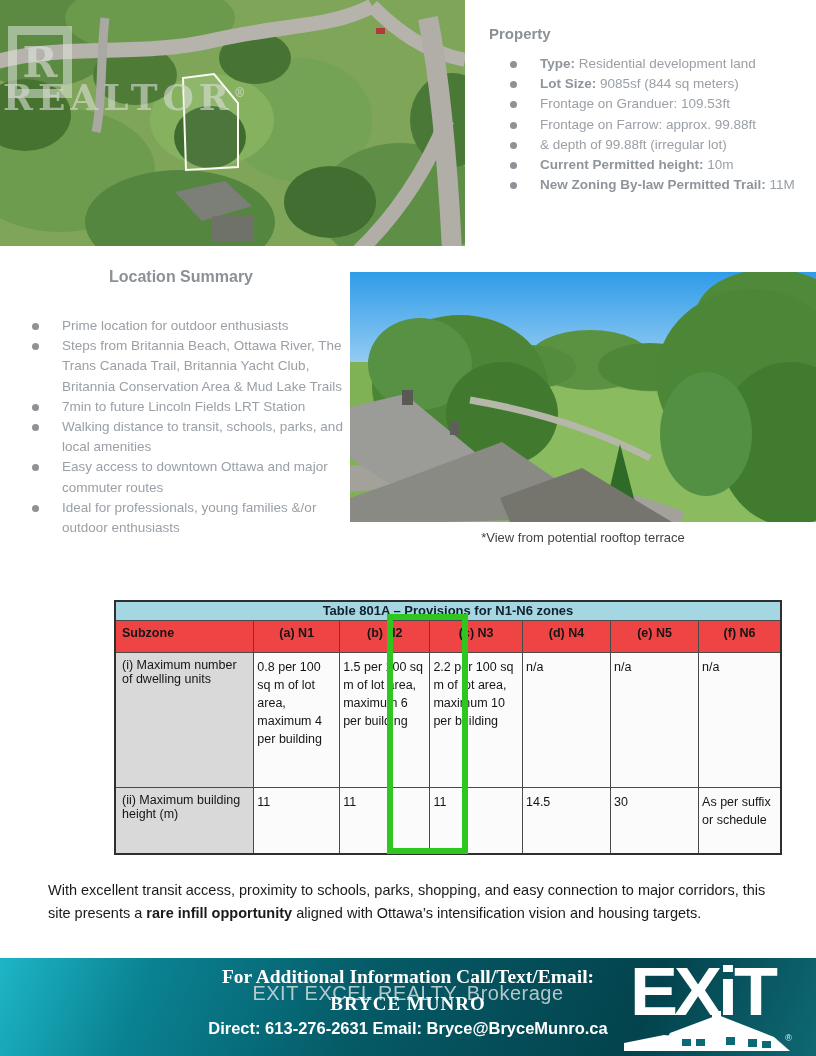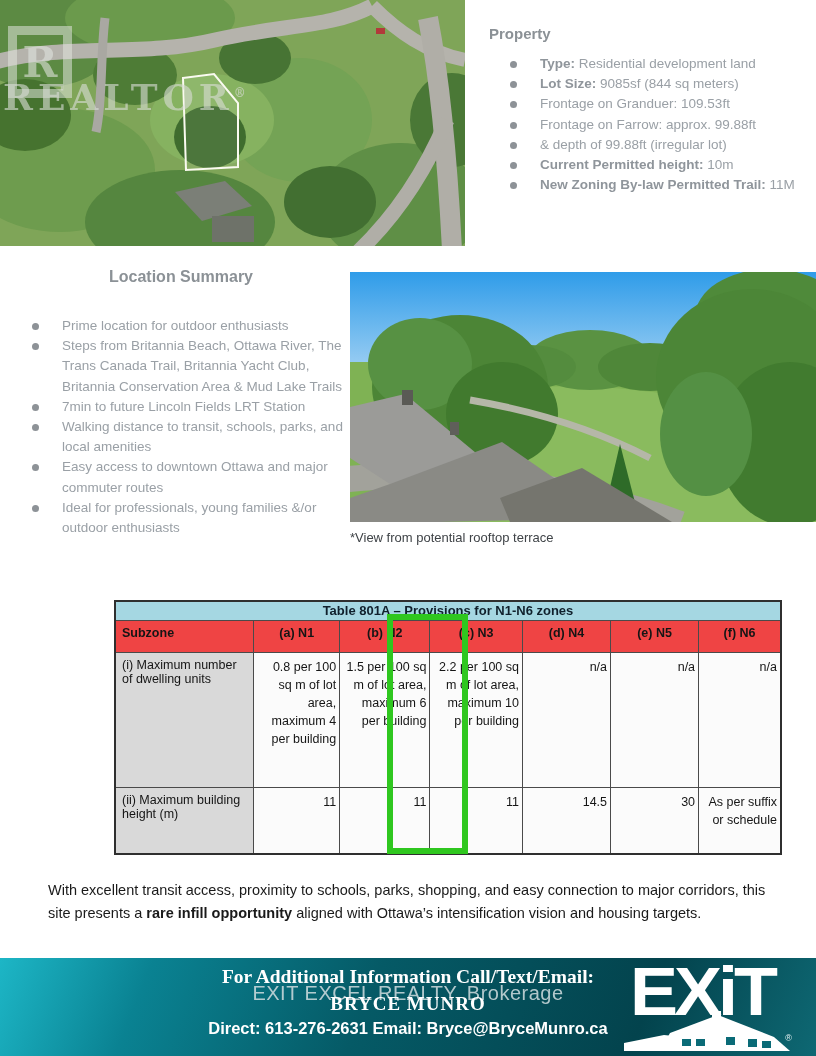--- a/index.html
+++ b/index.html
@@ -39,34 +39,34 @@
   .property .dot { margin-left:21px; }
   .property .txt { margin-left:23px; width:262px; }
 
   .location { position:absolute; left:10px; top:268px; width:342px; }
   .location .section-heading { font-size:16px; margin-bottom:30px;text-align:center; }
   .location .dot { margin-left:22px; }
   .location .txt { margin-left:23px; width:288px; }
 
   
   .rooftop { position:absolute; left:350px; top:272px; width:466px; height:250px; overflow:hidden; }
-  .caption { position:absolute; left:350px; top:530px; width:466px; text-align:left;
+  .caption { position:absolute; left:350px; top:530px; width:466px; text-align:center;
              font-size:13px; color:#3f4347; }
 
   
   .table-wrap { position:absolute; left:114px; top:600px; width:590px; }
   table.zoning { border-collapse:collapse; width:668px; font-size:12.5px; color:#151515;
                  border:2px solid #2f2f2f; }
   table.zoning td, table.zoning th { border:1px solid #4a4a4a; vertical-align:top; }
   .t-title { background:#a5d7e2; text-align:center; font-weight:bold; font-size:13px;
              color:#10202c; padding:1px 0 2px; border-bottom:2px solid #2f2f2f; }
   table.zoning th { background:#ef4444; font-weight:bold; text-align:center; padding:5px 2px 12px; }
   table.zoning th.subzone-h { text-align:left; padding-left:6px; }
   td.label-cell { background:#d9d9d9; text-align:left; padding:5px 6px; }
-  td.data-cell { background:#fbfbfb; text-align:right; padding:5px 3px; line-height:18px; }
+  td.data-cell { background:#fbfbfb; text-align:left; padding:5px 3px; line-height:18px; }
   tr.row-i td { height:135px; }
   tr.row-ii td { height:66px; }
   .highlight-box { position:absolute; left:387px; top:614px; width:81px; height:240px;
                    border:6px solid #2fc71f; pointer-events:none; }
 
   
   .closing { position:absolute; left:48px; top:879px; width:730px;
              font-size:14.5px; line-height:22.5px; color:#1a1a1a; }
   .closing b { font-weight:bold; }
 

